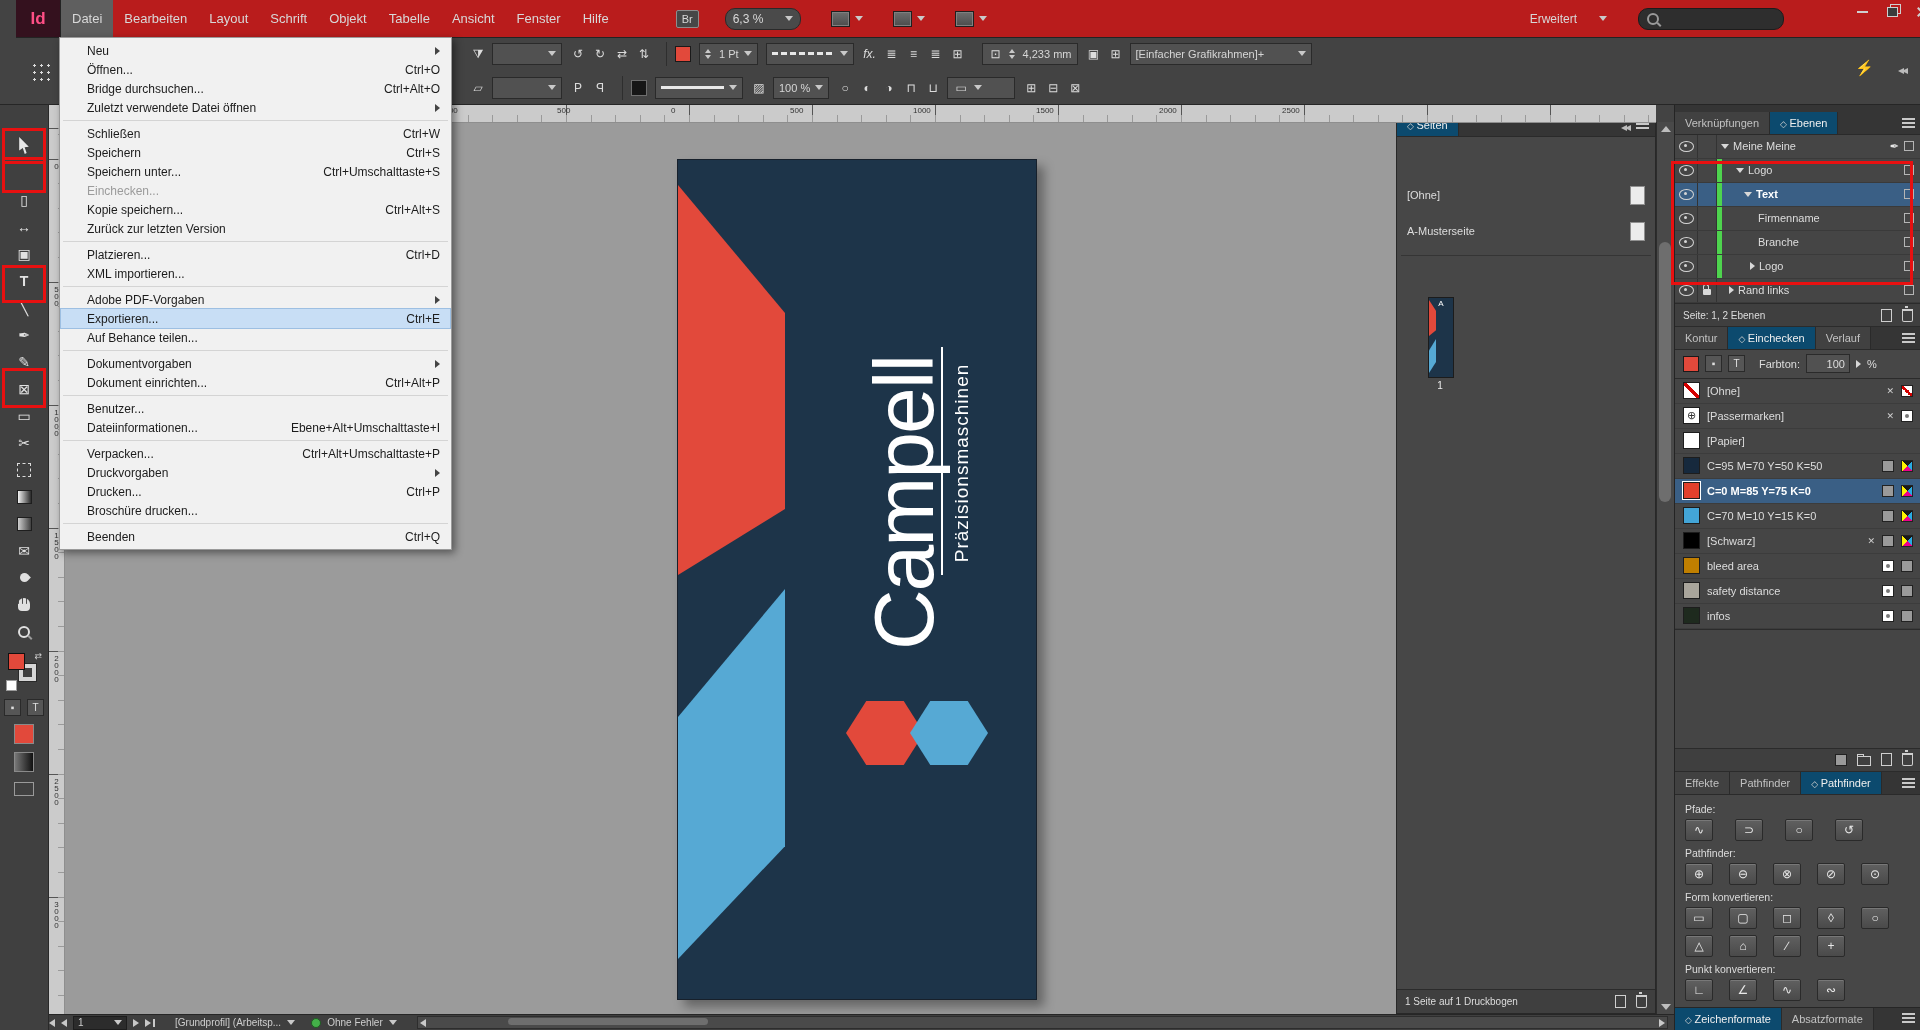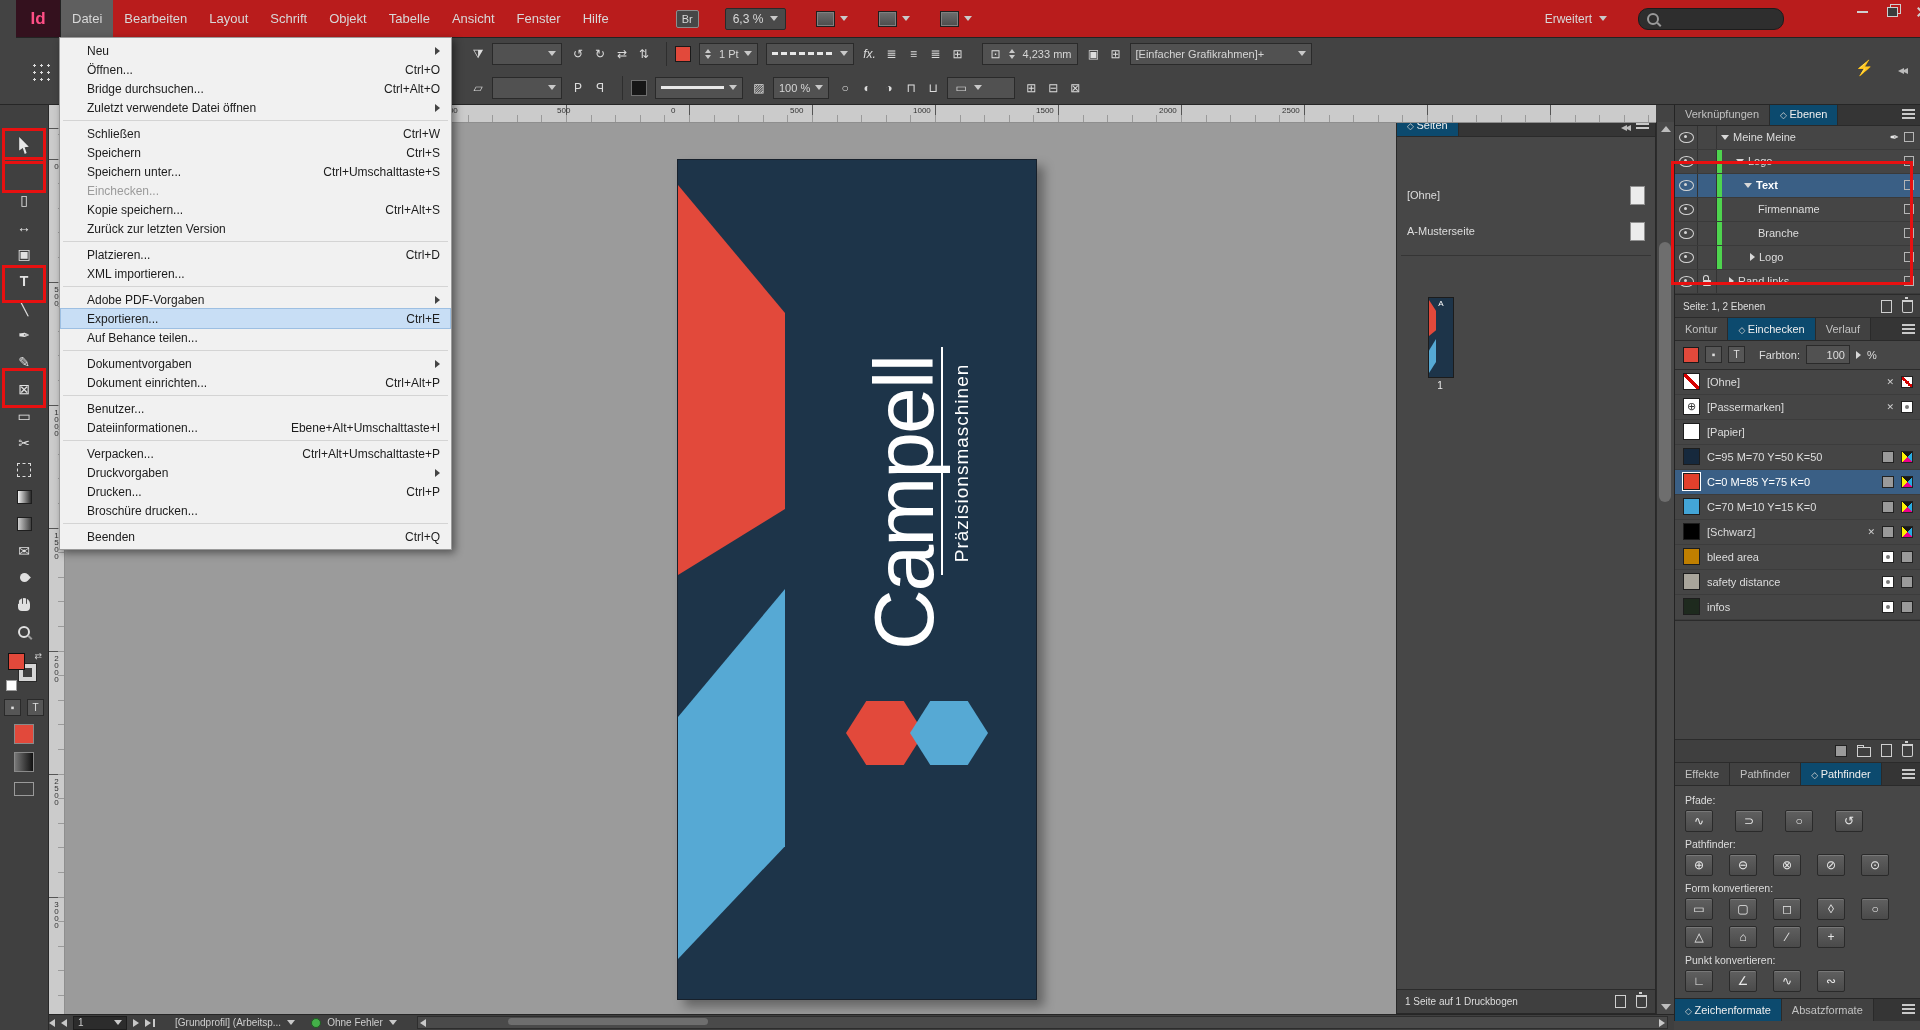--- a/index.html
+++ b/index.html
@@ -7,21 +7,21 @@
        font-family:"Liberation Sans",sans-serif;-webkit-font-smoothing:antialiased;cursor:default;user-select:none}
 
   
   .menubar{position:absolute;left:16px;top:0;width:1920px;height:37px;background:#b91c1c;
            border-bottom:1px solid #232323;display:flex;align-items:center;color:#d8d8d8;font-size:13px;z-index:30}
   .logo{width:44px;height:37px;background:#34111e;color:#ff4f86;font-weight:bold;font-size:17px;
         display:flex;align-items:center;justify-content:center;border-right:1px solid #232323}
   .mitem{padding:0 11px;height:37px;line-height:37px}
   .mitem.open{background:#5f5f5f}
   .brbtn{margin-left:56px;padding:2px 5px;border:1px solid #8d8d8d;border-radius:2px;font-size:11px;background:#474747}
-  .combo{display:flex;align-items:center;gap:7px;padding:3px 7px;background:#4a4a4a;border:1px solid #2a2a2a;border-radius:2px;font-size:12px}
+  .combo{display:flex;align-items:center;gap:22px;padding:3px 7px;background:#4a4a4a;border:1px solid #2a2a2a;border-radius:10px;font-size:12px}
   .dd{width:0;height:0;border-left:4px solid transparent;border-right:4px solid transparent;border-top:5px solid #c9c9c9}
   .igroup{display:flex;align-items:center;gap:5px;margin-left:30px}
   .gridic{width:17px;height:14px;border:1px solid #1f1f1f;background:linear-gradient(#6e6e6e,#4c4c4c);
           box-shadow:inset 0 0 0 1px #808080;display:inline-block}
   .search{width:128px;height:20px;background:#2e2e2e;border:1px solid #1c1c1c;border-radius:10px;
           display:flex;align-items:center;padding:0 8px;gap:6px}
   .mag{width:8px;height:8px;border:2px solid #9a9a9a;border-radius:50%;position:relative}
   .mag::after{content:"";position:absolute;width:2px;height:5px;background:#9a9a9a;transform:rotate(-45deg);right:-3px;bottom:-4px}
   .wbtns{display:flex;gap:2px;align-self:flex-start;margin-left:64px}
   .wbtn{width:28px;height:24px;display:flex;align-items:center;justify-content:center}
@@ -138,37 +138,37 @@
   .pgicon{width:13px;height:17px;background:#ececec;border:1px solid #909090;margin-left:auto}
   .pp-sep{position:absolute;left:4px;right:4px;top:118px;height:1px;background:#353535}
   .thumb{position:absolute;left:31px;top:160px;width:24px;height:79px;background:#1d3449;border:1px solid #1c1c1c}
   .thumb .tr{position:absolute;left:0;top:2px;width:7px;height:36px;background:#e2493b;clip-path:polygon(0 0,100% 30%,100% 84%,0 100%)}
   .thumb .tb{position:absolute;left:0;top:41px;width:7px;height:34px;background:#56a9d4;clip-path:polygon(100% 0,100% 68%,0 100%,0 34%)}
   .thumb .ta{position:absolute;left:0;top:1px;width:100%;text-align:center;font-size:8px;color:#fff}
   .pp-num{position:absolute;left:31px;top:243px;width:24px;text-align:center;font-size:10px;color:#eee}
   .pp-footer{height:23px;background:#3f3f3f;border-top:1px solid #2b2b2b;display:flex;align-items:center;padding:0 8px;font-size:10px;gap:10px}
 
   
-  .dock{position:absolute;left:1674px;top:95px;width:246px;height:926px;background:#474747;border-left:1px solid #242424;z-index:5;display:flex;flex-direction:column;color:#ddd}
+  .dock{position:absolute;left:1674px;top:104px;width:246px;height:926px;background:#474747;border-left:1px solid #242424;z-index:5;display:flex;flex-direction:column;color:#ddd}
   .dock .pad{height:8px;background:#353535}
   .llist{background:#454545;border-bottom:1px solid #2b2b2b}
   .lrow{height:23px;display:flex;align-items:center;border-bottom:1px solid #3a3a3a;font-size:11px;position:relative}
   .lrow.sel{background:#3a5f85;color:#fff;font-weight:bold}
   .lcol1{width:22px;display:flex;align-items:center;justify-content:center;border-right:1px solid #333;align-self:stretch}
   .lcol2{width:18px;display:flex;align-items:center;justify-content:center;border-right:1px solid #333;align-self:stretch}
   .cbar{width:5px;align-self:stretch;background:#4ed44e;margin-right:2px}
   .lname{margin-left:4px;white-space:nowrap;overflow:hidden}
   .ltgt{position:absolute;right:7px;width:8px;height:8px;border:1px solid #b5b5b5}
   .lpen{position:absolute;right:22px;font-size:11px;color:#e5e5e5}
   .lfooter,.sfooter{height:23px;background:#3f3f3f;display:flex;align-items:center;padding:0 8px;font-size:10px;gap:10px;border-bottom:1px solid #2b2b2b}
   .tintrow{height:28px;display:flex;align-items:center;padding:0 8px;gap:6px;font-size:11px}
   .tintfld{width:34px;height:17px;background:#515151;border:1px solid #2a2a2a;display:flex;align-items:center;justify-content:flex-end;padding:0 4px;font-size:11px}
   .slist{background:#454545;border-top:1px solid #2b2b2b;border-bottom:1px solid #2b2b2b}
   .srow{height:24px;display:flex;align-items:center;padding:0 8px;gap:7px;font-size:11px;border-bottom:1px solid #3c3c3c;position:relative}
-  .srow.sel{background:#3a5f85;color:#fff;font-weight:normal}
+  .srow.sel{background:#3a5f85;color:#fff;font-weight:bold}
   .chip{width:15px;height:15px;border:1px solid #1d1d1d;flex:0 0 auto}
   .chip.none{background-color:#fff;background-image:linear-gradient(45deg,transparent 43%,#d40000 43%,#d40000 57%,transparent 57%)}
   .chip.reg{background:#fff;color:#333;font-size:11px;line-height:15px;text-align:center}
   .chip.paper{background:#fff}
   .sname{flex:1;white-space:nowrap;overflow:hidden}
   .xic{font-size:9px;color:#d0d0d0}
   .cmyk{width:10px;height:10px;border:1px solid #222;background:conic-gradient(from 45deg,#29abe2 0 25%,#ec008c 0 50%,#fff200 0 75%,#181818 0)}
   .graysq{width:10px;height:10px;border:1px solid #222;background:#9a9a9a}
   .spotc{width:10px;height:10px;border:1px solid #222;background:#fff;position:relative}
   .spotc::after{content:"";position:absolute;left:3px;top:3px;width:4px;height:4px;border-radius:50%;background:#777}

